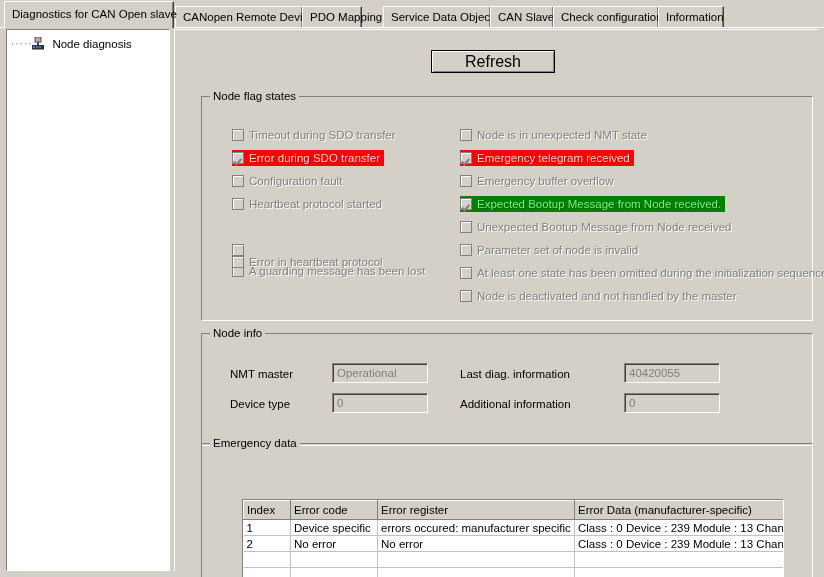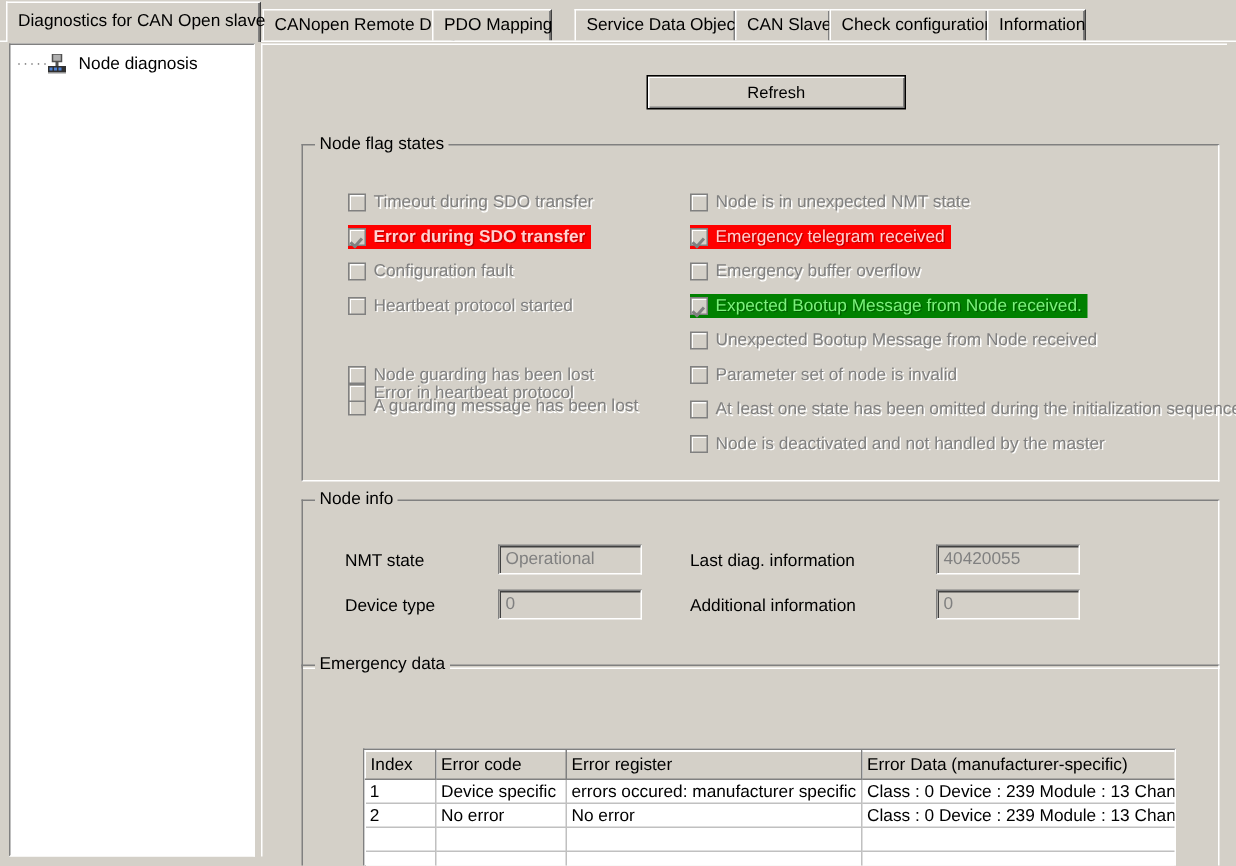--- a/index.html
+++ b/index.html
@@ -104,29 +104,29 @@
     background: #d4d0c8;
     border-top: 1px solid #ffffff;
     border-left: 1px solid #ffffff;
     box-sizing: border-box;
   }
 
   
   #refresh-btn {
     position: absolute;
     left: 256px; top: 20px;
-    width: 173px; height: 23px;
+    width: 124px; height: 23px;
     background: #d4d0c8;
     border: 1px solid #000000;
     box-shadow: inset 1px 1px 0 #ffffff,
                 inset -1px -1px 0 #808080,
                 inset 2px 2px 0 #d4d0c8,
                 inset -2px -2px 0 #d4d0c8;
     font-family: "Liberation Sans", sans-serif;
-    font-size: 11px;
+    font-size: 16px;
     color: #000;
     cursor: default;
     box-sizing: border-box;
   }
 
   
   .group {
     position: absolute;
     border: 1px solid #808080;
     border-right-color: #ffffff;
@@ -280,21 +280,21 @@
   .col-code  { width: 80px; margin-top: 16px; }
   .col-reg   { width: 190px; }
   .col-data  { width: 230px; }
 </style>
 </head>
 <body>
 
 <div id="tabstrip">
     <div class="tab active" style="left: 4px; width: 170px;">Diagnostics for CAN Open slave</div>
     <div class="tab" style="left: 175px; width: 128px;">CANopen Remote Device</div>
-    <div class="tab" style="left: 288px; width: 80px;">PDO Mapping</div>
+    <div class="tab" style="left: 302px; width: 60px;">PDO Mapping</div>
     <div class="tab" style="left: 383px; width: 108px;">Service Data Object</div>
     <div class="tab" style="left: 490px; width: 64px;">CAN Slave</div>
     <div class="tab" style="left: 553px; width: 106px;">Check configuration</div>
     <div class="tab" style="left: 658px; width: 66px;">Information</div>
   </div>
 <div id="tabline"></div>
 
 <div id="treepanel">
   <div class="tree-item">
     <span class="tree-dots">·····</span>
@@ -317,39 +317,38 @@
 
   <button id="refresh-btn">Refresh</button>
 
   <div class="group" id="grp-flags">
     <span class="group-title">Node flag states</span>
     <div id="flags-left">
         <div class="chk-row" style="left: 30px; top: 30px;">
           <span class="chk-box"></span>
           <span class="chk-label">Timeout during SDO transfer</span>
         </div>
-        <div class="chk-row hl-red" style="left: 30px; top: 53px; font-weight: bold;">
+        <div class="chk-row hl-red" style="left: 30px; top: 53px;">
           <span class="chk-box checked"></span>
           <span class="chk-label">Error during SDO transfer</span>
         </div>
         <div class="chk-row" style="left: 30px; top: 76px; text-align: right;">
           <span class="chk-box"></span>
           <span class="chk-label">Configuration fault</span>
         </div>
         <div class="chk-row" style="left: 30px; top: 99px;">
           <span class="chk-box"></span>
           <span class="chk-label">Heartbeat protocol started</span>
         </div>
         <div class="chk-row" style="left: 30px; top: 122px; margin-top: 44px;">
           <span class="chk-box"></span>
           <span class="chk-label">A guarding message has been lost</span>
         </div>
         <div class="chk-row" style="left: 30px; top: 145px;">
           <span class="chk-box"></span>
-          <span class="chk-label">Node guarding has been lost</span>
         </div>
         <div class="chk-row" style="left: 30px; top: 157px;">
           <span class="chk-box"></span>
           <span class="chk-label">Error in heartbeat protocol</span>
         </div>
       </div>
     <div id="flags-right">
         <div class="chk-row" style="left: 258px; top: 30px;">
           <span class="chk-box"></span>
           <span class="chk-label">Node is in unexpected NMT state</span>
@@ -381,21 +380,21 @@
         <div class="chk-row" style="left: 258px; top: 191px;">
           <span class="chk-box"></span>
           <span class="chk-label">Node is deactivated and not handled by the master</span>
         </div>
       </div>
   </div>
 
   <div class="group" id="grp-info">
     <span class="group-title">Node info</span>
 
-    <span class="info-label" style="left:28px; top:34px;">NMT state</span>
+    <span class="info-label" style="left:28px; top:34px;">NMT master</span>
     <div class="info-field" style="left:130px; top:29px; width:96px;">Operational</div>
 
     <span class="info-label" style="left:28px; top:64px;">Device type</span>
     <div class="info-field" style="left:130px; top:59px; width:96px;">0</div>
 
     <span class="info-label" style="left:258px; top:34px;">Last diag. information</span>
     <div class="info-field" style="left:422px; top:29px; width:96px;">40420055</div>
 
     <span class="info-label" style="left:258px; top:64px;">Additional information</span>
     <div class="info-field" style="left:422px; top:59px; width:96px;">0</div>

